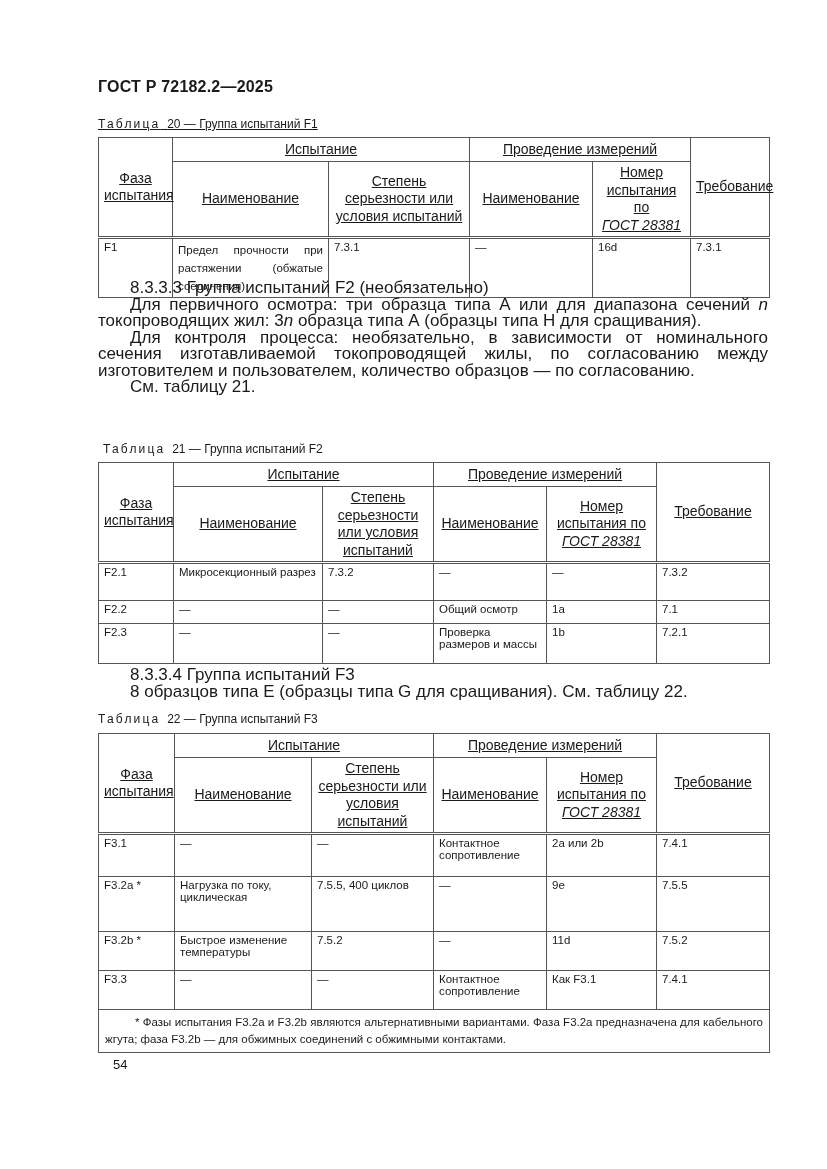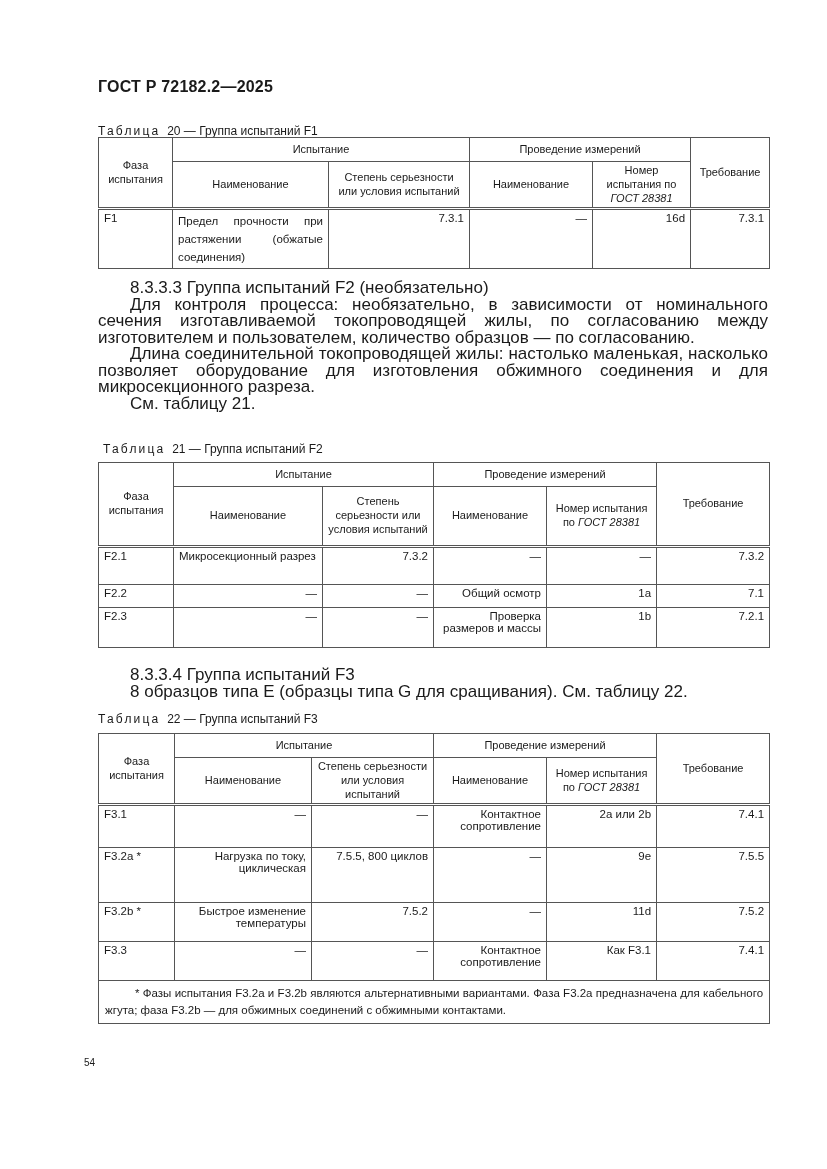--- a/index.html
+++ b/index.html
@@ -6,37 +6,37 @@
   body { width:827px; height:1169px; position:relative; overflow:hidden;
          font-family:"Liberation Sans", sans-serif; color:#1a1a1a; }
   .abs { position:absolute; }
   .doc-id { left:98px; top:78px; font-size:16px; font-weight:bold; letter-spacing:0.2px; }
   .caption { font-size:12px; }
   .caption .sp { letter-spacing:2.2px; }
   table.t { position:absolute; border-collapse:collapse; table-layout:fixed;
             font-size:11.5px; }
   table.t td, table.t th { border:1.2px solid #555; padding:2px 5px; vertical-align:top; }
   table.t { border:1.6px solid #444; }
-  table.t th { font-weight:normal; font-size:11px; vertical-align:middle; text-align:center; line-height:1.25; }
-  table.t td.c { text-align:right;margin-left:21px; }
+  table.t th { font-weight:normal; font-size:14px; vertical-align:middle; text-align:center; line-height:1.25;text-decoration:underline; }
+  table.t td.c { text-align:left;margin-left:21px; }
   table.t td.l { text-align:left; }
   table.t td.j { text-align:justify; }
   table.t tr.hsep td { border-top:3px double #555; }
   .it { font-style:italic; }
   .para { position:absolute; left:98px; width:670px; font-size:17px; line-height:16.5px; text-align:justify; }
   .para p { margin:0; text-indent:32px; }
   .note { text-align:justify; text-indent:30px; font-size:11.5px; line-height:17px; padding:4px 6px !important; }
-  .page-num { left:84px; top:1057px; font-size:10px; }
+  .page-num { left:113px; top:1057px; font-size:13px; }
 </style>
 </head>
 <body>
 
 <div class="abs doc-id">ГОСТ Р 72182.2—2025</div>
 
-<div class="abs caption" style="left:98px; top:124px;">
+<div class="abs caption" style="left:98px; top:117px;text-decoration:underline;">
   <span class="sp">Таблица</span>&nbsp;
   <span>20 — Группа испытаний F1</span>
 </div>
 <table class="t" style="left:98px; top:137px; width:671px;">
   <colgroup>
       <col style="width:74px">
       <col style="width:156px">
       <col style="width:141px">
       <col style="width:123px">
       <col style="width:98px">
@@ -61,22 +61,22 @@
     <td class="c">7.3.1</td>
     <td class="c">—</td>
     <td class="c">16d</td>
     <td class="c">7.3.1</td>
   </tr>
 </tbody>
   </table>
 
 <div class="para" style="top:280px;">
   <p>8.3.3.3 Группа испытаний F2 (необязательно)</p>
+  <p><span>Для первичного осмотра: три образца типа А или для диапазона сечений </span><span class="it">n</span><span> токопроводящих жил: 3</span><span class="it">n</span><span> образца типа А (образцы типа Н для сращивания).</span></p>
   <p>Для контроля процесса: необязательно, в зависимости от номинального сечения изготавливаемой токопроводящей жилы, по согласованию между изготовителем и пользователем, количество образцов — по согласованию.</p>
-  <p>Длина соединительной токопроводящей жилы: настолько маленькая, насколько позволяет оборудование для изготовления обжимного соединения и для микросекционного разреза.</p>
   <p>См. таблицу 21.</p>
 </div>
 
 <div class="abs caption" style="left:103px; top:442px;">
   <span class="sp">Таблица</span>&nbsp;
   <span>21 — Группа испытаний F2</span>
 </div>
 <table class="t" style="left:98px; top:462px; width:671px;">
   <colgroup>
       <col style="width:75px">
@@ -161,21 +161,21 @@
     <td class="l">F3.1</td>
     <td class="c">—</td>
     <td class="c">—</td>
     <td class="c">Контактное сопротивление</td>
     <td class="c">2a или 2b</td>
     <td class="c">7.4.1</td>
   </tr>
   <tr style="height:55px">
     <td class="l">F3.2a *</td>
     <td class="c">Нагрузка по току, циклическая</td>
-    <td class="c">7.5.5, 800 циклов</td>
+    <td class="c">7.5.5, 400 циклов</td>
     <td class="c">—</td>
     <td class="c">9e</td>
     <td class="c">7.5.5</td>
   </tr>
   <tr style="height:39px">
     <td class="l">F3.2b *</td>
     <td class="c">Быстрое изменение температуры</td>
     <td class="c">7.5.2</td>
     <td class="c">—</td>
     <td class="c">11d</td>

